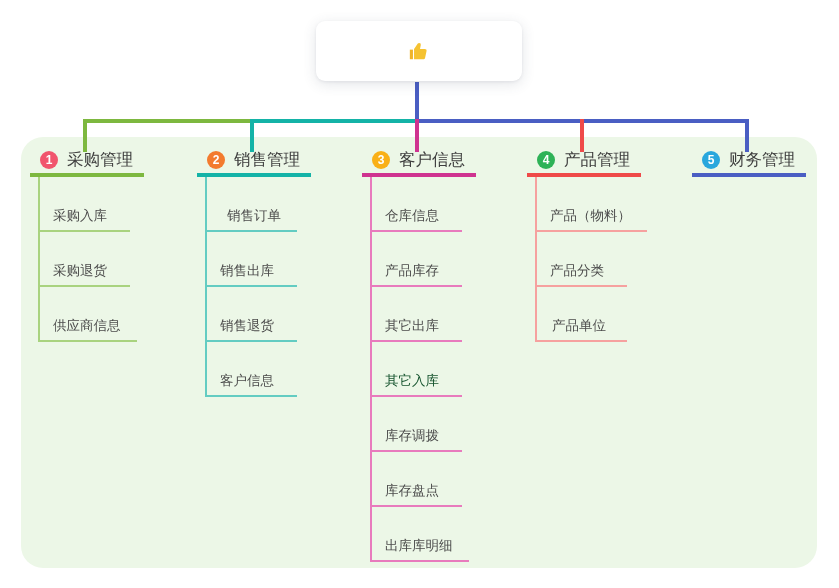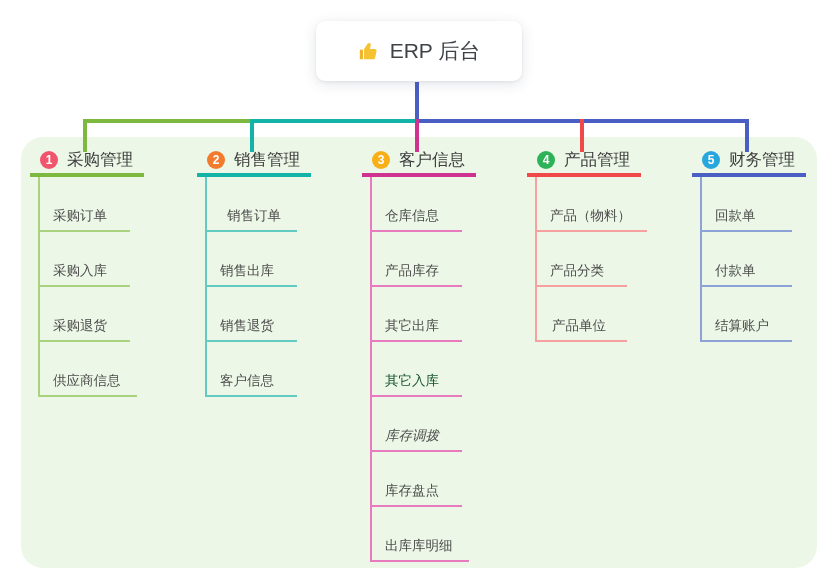--- a/index.html
+++ b/index.html
@@ -47,42 +47,40 @@
 
 <div id="panel" style="background: rgb(236, 247, 231);"></div>
 
 <div id="root-card">
   <span>
     <svg width="22" height="22" viewBox="0 0 24 24" fill="#f5c231">
       <path d="M2 10.5h3.4V21H2z" fill="#f0b429"></path>
       <path d="M6.6 21h9.9c1.05 0 1.95-.73 2.17-1.76l1.5-6.9A2.1 2.1 0 0 0 18.1 9.8h-5l.86-4.3A1.9 1.9 0 0 0 12.1 3.2c-.56 0-1.08.27-1.4.72L6.6 9.9V21z"></path>
     </svg>
   </span>
-  <span>ERP 后台</span>
 </div>
 
 <div id="connectors">
     <div class="conn" style="left: 415px; top: 82px; width: 4px; height: 41px; background: rgb(74, 94, 195);"></div>
     <div class="conn" style="left: 83px; top: 119px; width: 167px; height: 4px; background: rgb(125, 184, 63);"></div>
     <div class="conn" style="left: 250px; top: 119px; width: 165px; height: 4px; background: rgb(20, 179, 167);"></div>
     <div class="conn" style="left: 415px; top: 119px; width: 334px; height: 4px; background: rgb(74, 94, 195);"></div>
     <div class="conn" style="left: 83px; top: 119px; width: 4px; height: 33px; background: rgb(125, 184, 63);"></div>
     <div class="conn" style="left: 250px; top: 119px; width: 4px; height: 33px; background: rgb(20, 179, 167);"></div>
     <div class="conn" style="left: 415px; top: 119px; width: 4px; height: 33px; background: rgb(207, 51, 144);"></div>
     <div class="conn" style="left: 580px; top: 119px; width: 4px; height: 33px; background: rgb(239, 74, 73);"></div>
     <div class="conn" style="left: 745px; top: 119px; width: 4px; height: 33px; background: rgb(74, 94, 195);"></div>
   </div>
 <div id="branches">
     <div class="branch" style="left: 30px;">
       <div class="branch-title" style="border-bottom-color: rgb(125, 184, 63); color: rgb(61, 61, 61);">
         <span class="badge" style="background: rgb(241, 85, 109);">1</span>
         <span>采购管理</span>
       </div>
       <div class="children" style="border-left-color: rgb(169, 211, 127);">
-        <div class="child" style="border-bottom-color: rgb(169, 211, 127); color: rgb(76, 76, 76);">采购订单</div>
         <div class="child" style="border-bottom-color: rgb(169, 211, 127); color: rgb(76, 76, 76);">采购入库</div>
         <div class="child" style="border-bottom-color: rgb(169, 211, 127); color: rgb(76, 76, 76);">采购退货</div>
         <div class="child" style="border-bottom-color: rgb(169, 211, 127); color: rgb(76, 76, 76);">供应商信息</div>
       </div>
     </div>
     <div class="branch" style="left: 197px;">
       <div class="branch-title" style="border-bottom-color: rgb(20, 179, 167); color: rgb(61, 61, 61);">
         <span class="badge" style="background: rgb(243, 123, 46);">2</span>
         <span>销售管理</span>
       </div>
@@ -96,40 +94,35 @@
     <div class="branch" style="left: 362px;">
       <div class="branch-title" style="border-bottom-color: rgb(207, 51, 144); color: rgb(61, 61, 61);">
         <span class="badge" style="background: rgb(249, 176, 23);">3</span>
         <span>客户信息</span>
       </div>
       <div class="children" style="border-left-color: rgb(232, 123, 189);">
         <div class="child" style="border-bottom-color: rgb(232, 123, 189); color: rgb(76, 76, 76);">仓库信息</div>
         <div class="child" style="border-bottom-color: rgb(232, 123, 189); color: rgb(76, 76, 76);">产品库存</div>
         <div class="child" style="border-bottom-color: rgb(232, 123, 189); color: rgb(76, 76, 76);">其它出库</div>
         <div class="child" style="border-bottom-color: rgb(232, 123, 189); color: #14532d;">其它入库</div>
-        <div class="child" style="border-bottom-color: rgb(232, 123, 189); color: rgb(76, 76, 76); font-style: italic;">库存调拨</div>
+        <div class="child" style="border-bottom-color: rgb(232, 123, 189); color: rgb(76, 76, 76);">库存调拨</div>
         <div class="child" style="border-bottom-color: rgb(232, 123, 189); color: rgb(76, 76, 76);">库存盘点</div>
         <div class="child" style="border-bottom-color: rgb(232, 123, 189); color: rgb(76, 76, 76);">出库库明细</div>
       </div>
     </div>
     <div class="branch" style="left: 527px;">
       <div class="branch-title" style="border-bottom-color: rgb(239, 74, 73); color: rgb(61, 61, 61);">
         <span class="badge" style="background: rgb(46, 178, 87);">4</span>
         <span>产品管理</span>
       </div>
       <div class="children" style="border-left-color: rgb(246, 161, 159);">
         <div class="child" style="border-bottom-color: rgb(246, 161, 159); color: rgb(76, 76, 76);">产品（物料）</div>
         <div class="child" style="border-bottom-color: rgb(246, 161, 159); color: rgb(76, 76, 76);">产品分类</div>
         <div class="child" style="border-bottom-color: rgb(246, 161, 159); color: rgb(76, 76, 76); padding-left: 15px;">产品单位</div>
       </div>
     </div>
     <div class="branch" style="left: 692px;">
       <div class="branch-title" style="border-bottom-color: rgb(74, 94, 195); color: rgb(61, 61, 61);">
         <span class="badge" style="background: rgb(41, 167, 221);">5</span>
         <span>财务管理</span>
       </div>
-      <div class="children" style="border-left-color: rgb(141, 163, 216);">
-        <div class="child" style="border-bottom-color: rgb(141, 163, 216); color: rgb(76, 76, 76);">回款单</div>
-        <div class="child" style="border-bottom-color: rgb(141, 163, 216); color: rgb(76, 76, 76);">付款单</div>
-        <div class="child" style="border-bottom-color: rgb(141, 163, 216); color: rgb(76, 76, 76);">结算账户</div>
-      </div>
     </div>
   </div>
 
 </body></html>

